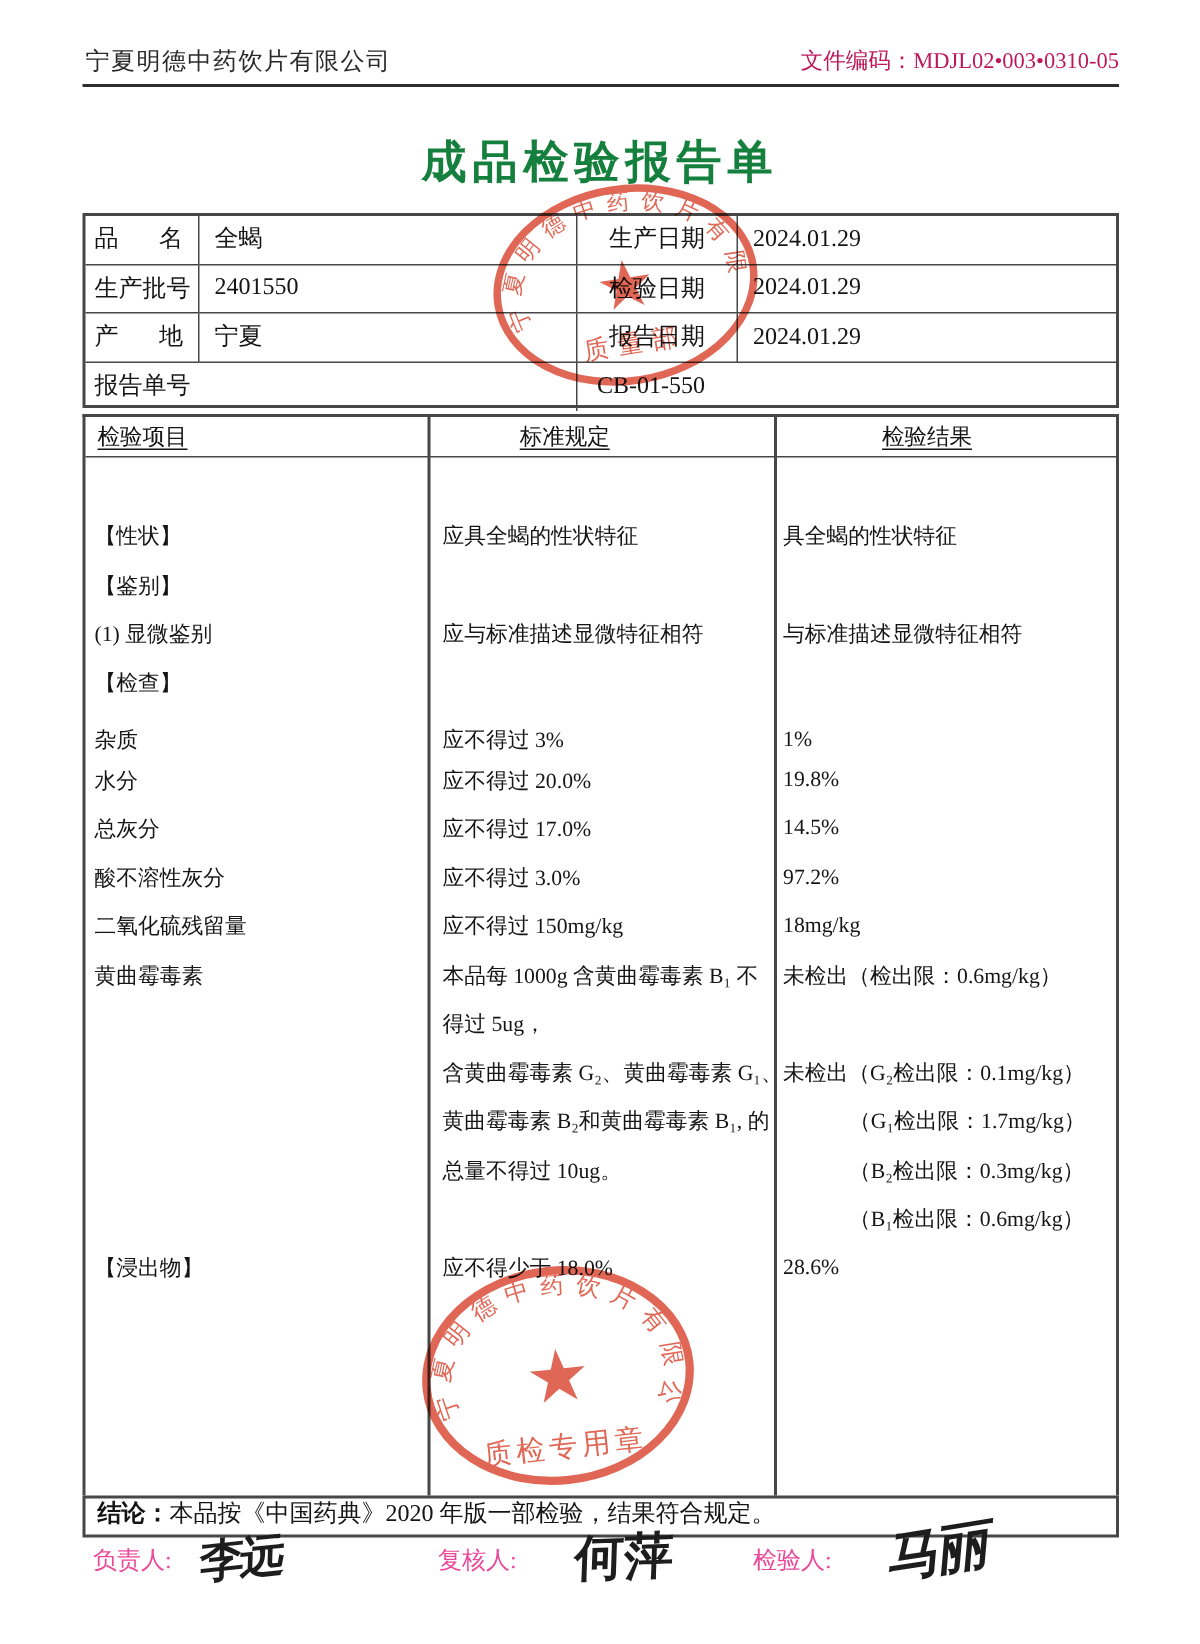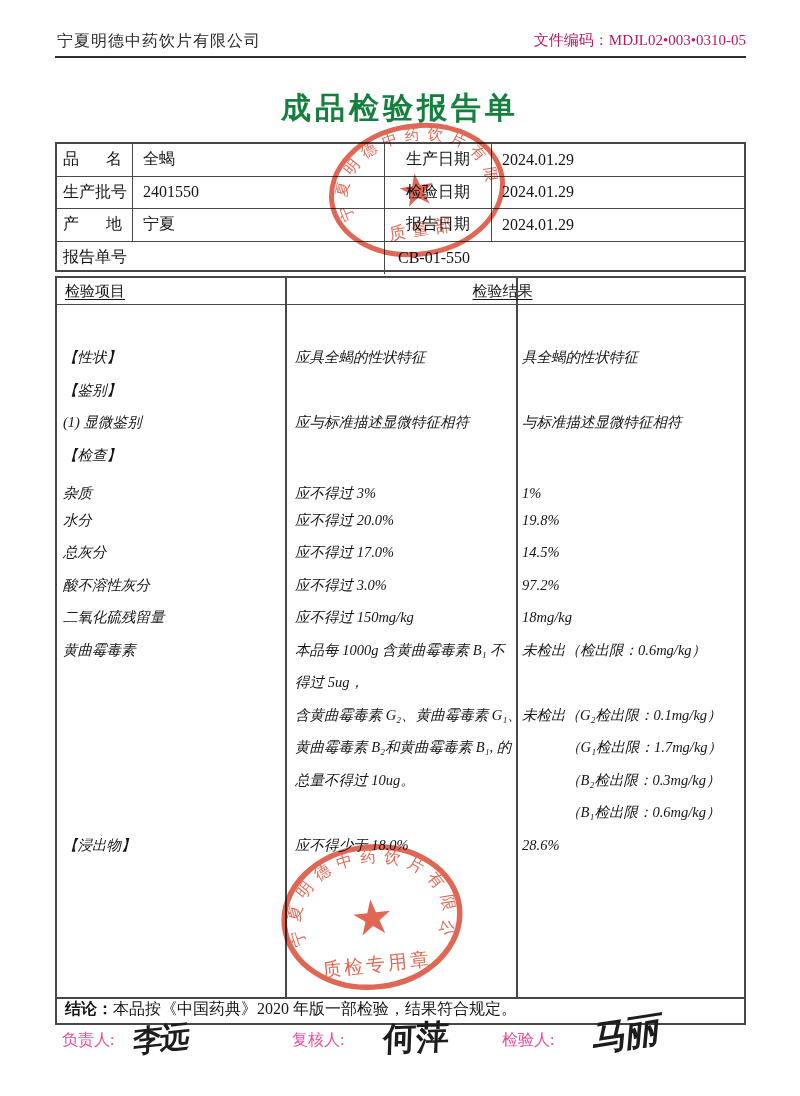--- a/index.html
+++ b/index.html
@@ -37,21 +37,21 @@
   .vline.v1 { left:228px; } .vline.v2 { left:459px; }
   .insp-head { position:absolute; left:0; top:0; width:100%; height:27px; display:flex;
     border-bottom:1.5px solid #474747; font-size:15px; }
   .insp-head .h { display:flex; align-items:center; }
   .insp-head .h span { text-decoration:underline; text-underline-offset:3px; }
   .insp-head .h1 { width:204px; padding-left:8px; }
   .insp-head .h2 { width:231px; justify-content:center; }
   .insp-head .h3 { flex:1; justify-content:center; }
   .insp-body { position:absolute; left:0; top:27px; right:0; bottom:0; }
   .insp-row { position:absolute; left:0; width:100%; height:33px; display:flex; align-items:center; }
-  .insp-row .c { white-space:nowrap; overflow:visible;font-style:italic; }
+  .insp-row .c { white-space:nowrap; overflow:visible; }
   .insp-row .c1 { width:228px; padding-left:6px; }
   .insp-row .c2 { width:231px; padding-left:10px; }
   .insp-row .c3 { flex:1; padding-left:6px; }
   .insp-row .c3.indent { padding-left:50px; }
   
   .conclusion { position:absolute; left:55px; top:997px; width:691px; height:28px;
     border:2px solid #474747; display:flex; align-items:flex-start; padding-left:8px;
     font-size:16px; white-space:nowrap; }
   .conclusion b { font-weight:bold; }
   .sig-label { position:absolute; top:1030px; font-size:16px; color:#ec4899; }
@@ -103,20 +103,23 @@
     <div class="cell span2b noline-r noline-b">CB-01-550</div>
   </div>
 
   <div class="insp-table">
     <div class="vline v1"></div>
     <div class="vline v2"></div>
     <div class="insp-head">
       <div class="h h1">
           <span>检验项目</span>
         </div>
+      <div class="h h2">
+          <span>标准规定</span>
+        </div>
       <div class="h h3">
           <span>检验结果</span>
         </div>
     </div>
     <div class="insp-body">
         <div class="insp-row" style="top: 36px;">
           <div class="c c1">【性状】</div>
           <div class="c c2">应具全蝎的性状特征</div>
           <div class="c c3">具全蝎的性状特征</div>
         </div>

